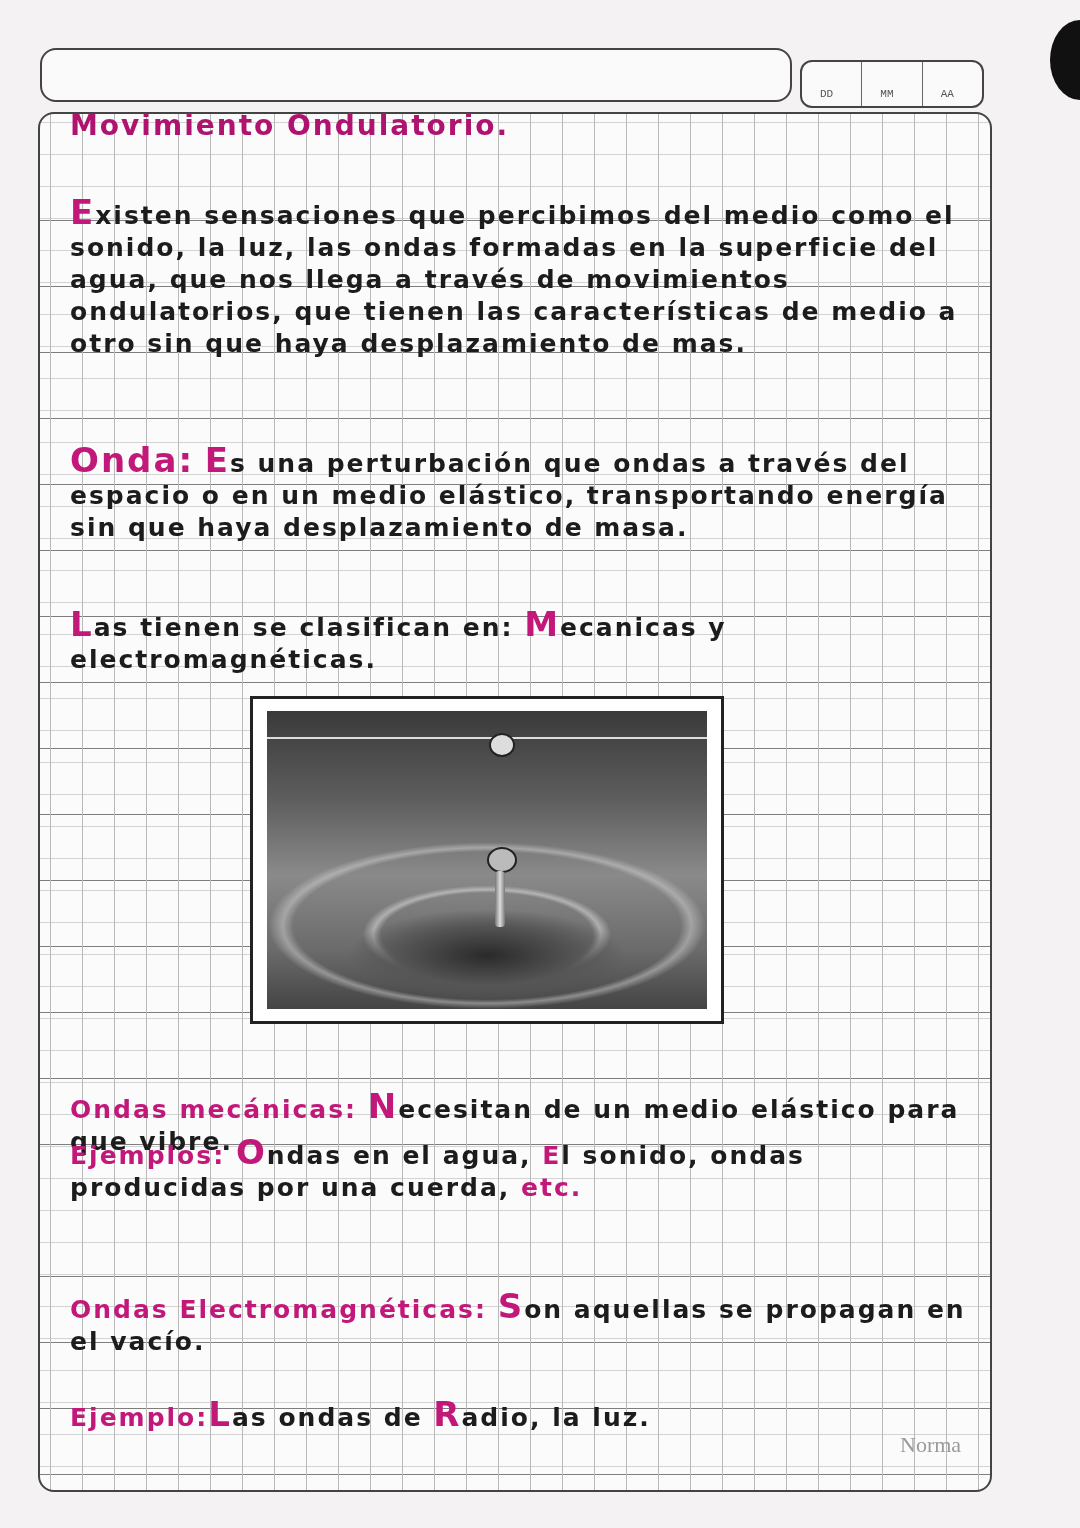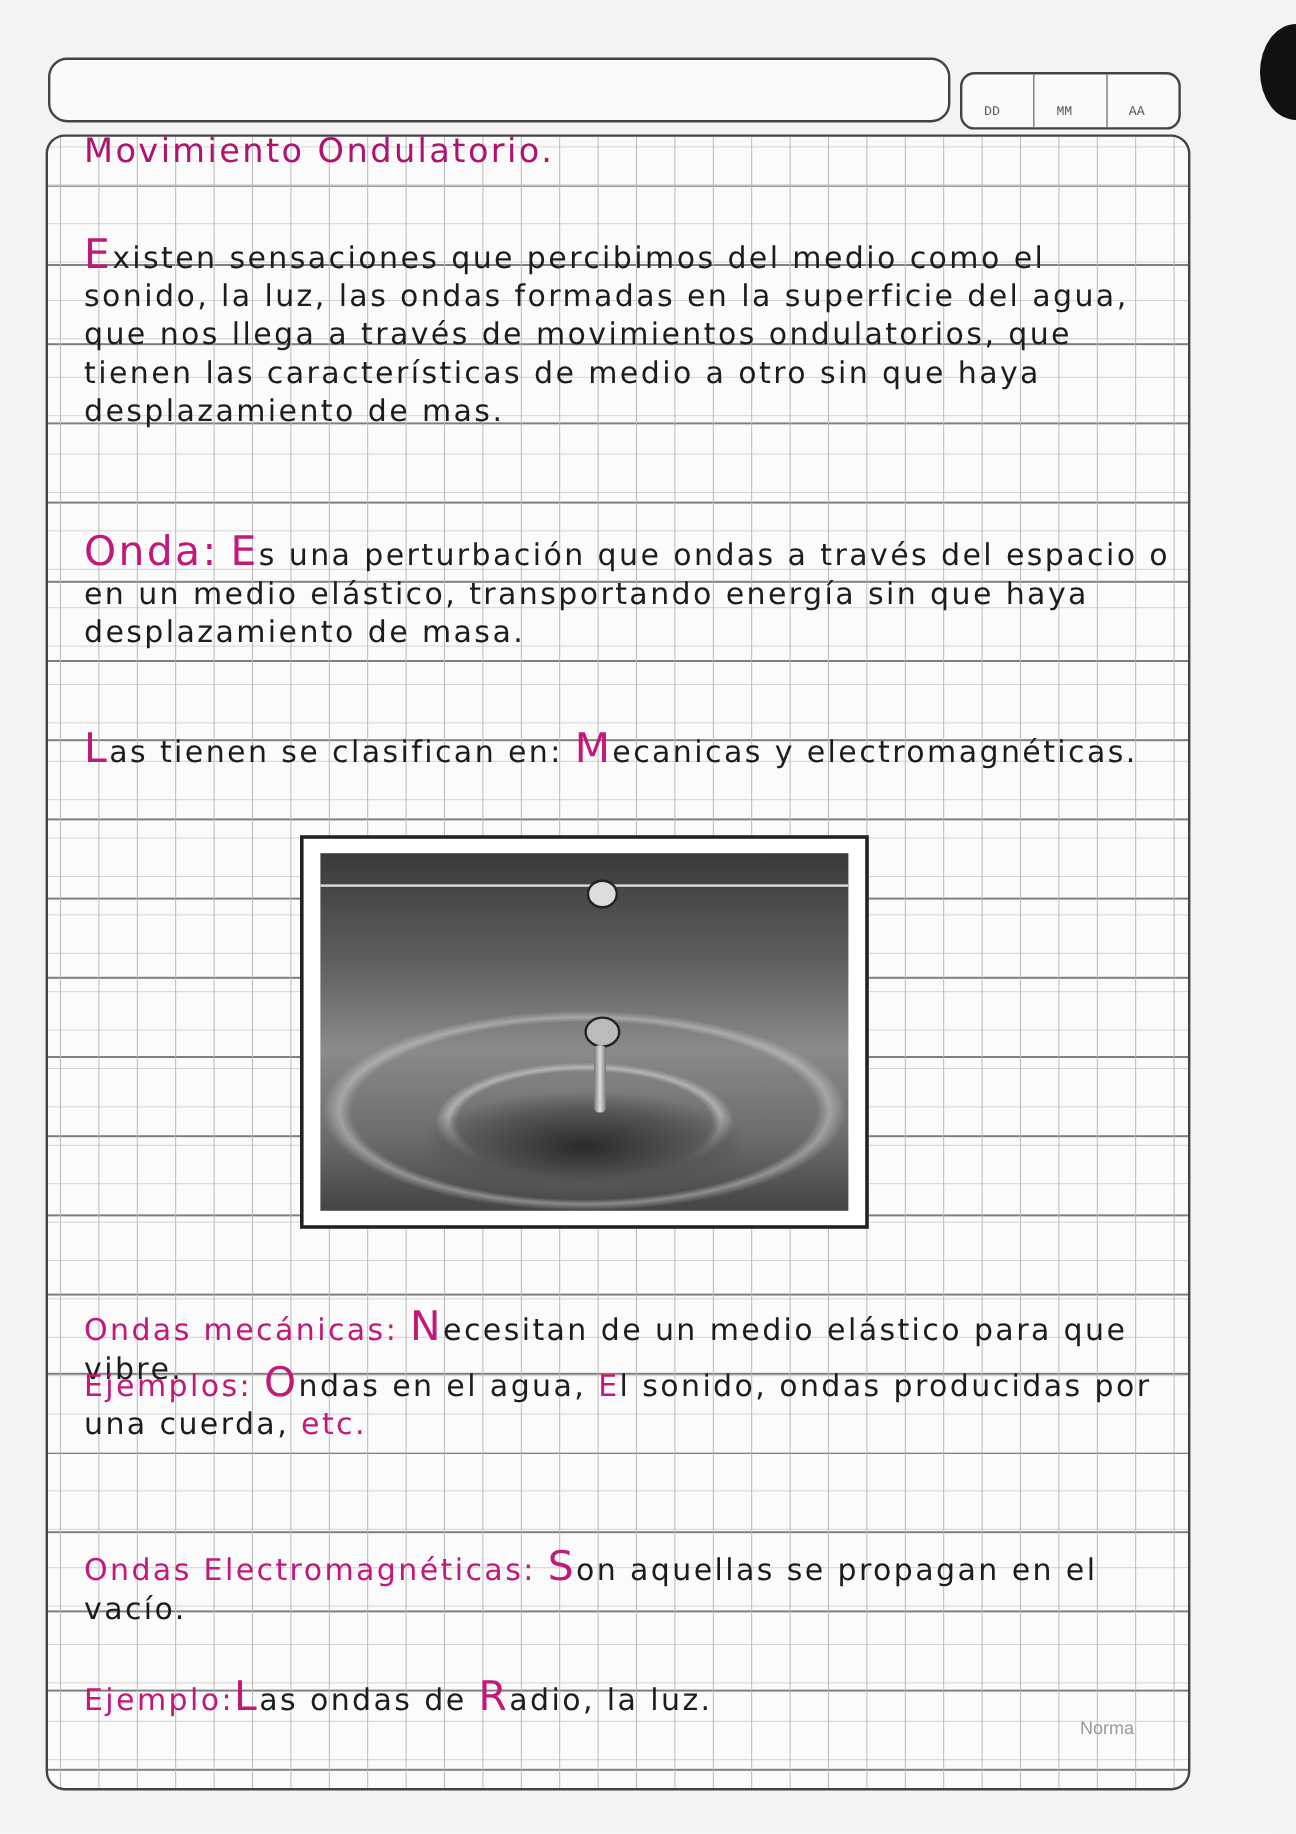--- a/index.html
+++ b/index.html
@@ -36,21 +36,21 @@
       linear-gradient(to bottom, #d3d3d3 1px, transparent 1px),
       linear-gradient(to bottom, #7e7e7e 1.5px, transparent 1.5px);
     background-size: 32px 100%, 100% 32px, 100% 66px;
     background-position: 10px 0, 0 8px, 0 40px;
     overflow: hidden;
   }
   .hw {
     position: absolute; left: 70px; right: 100px;
     font-family: "DejaVu Sans", sans-serif;
     color: #1c1c1c; font-size: 25px; letter-spacing: 2px; line-height: 32px;
-    font-weight: 400;
+    font-weight: 700;
   }
   .pink { color: #c2187a; }
   .title { top: 110px; font-size: 28px; color: #b01270; }
   .intro { top: 196px; }
   .wave-def { top: 444px; }
   .wave-class { top: 608px; }
   .big-initial { font-size: 34px; }
   .photo-frame {
     position: absolute; left: 250px; top: 696px; width: 474px; height: 328px;
     background: #fff; border: 3px solid #222; box-sizing: border-box;
@@ -78,21 +78,21 @@
     position: absolute; left: 228px; top: 160px; width: 10px; height: 56px;
     background: linear-gradient(90deg, #777, #ddd, #777);
     border-radius: 4px;
   }
   .mech { top: 1090px; }
   .mech-ex { top: 1136px; }
   .em { top: 1290px; }
   .em-ex { top: 1398px; }
   .brand {
     position: absolute; left: 900px; top: 1432px;
-    font-family: Liberation Sans, sans-serif; font-size: 15px; color: #9a9a9a;
+    font-family: Liberation Serif, serif; font-size: 22px; color: #9a9a9a;
   }
 </style>
 </head>
 <body>
 
 <div class="paper-shadow"></div>
 
 <div class="header-box"></div>
 
 <div class="date-box">

